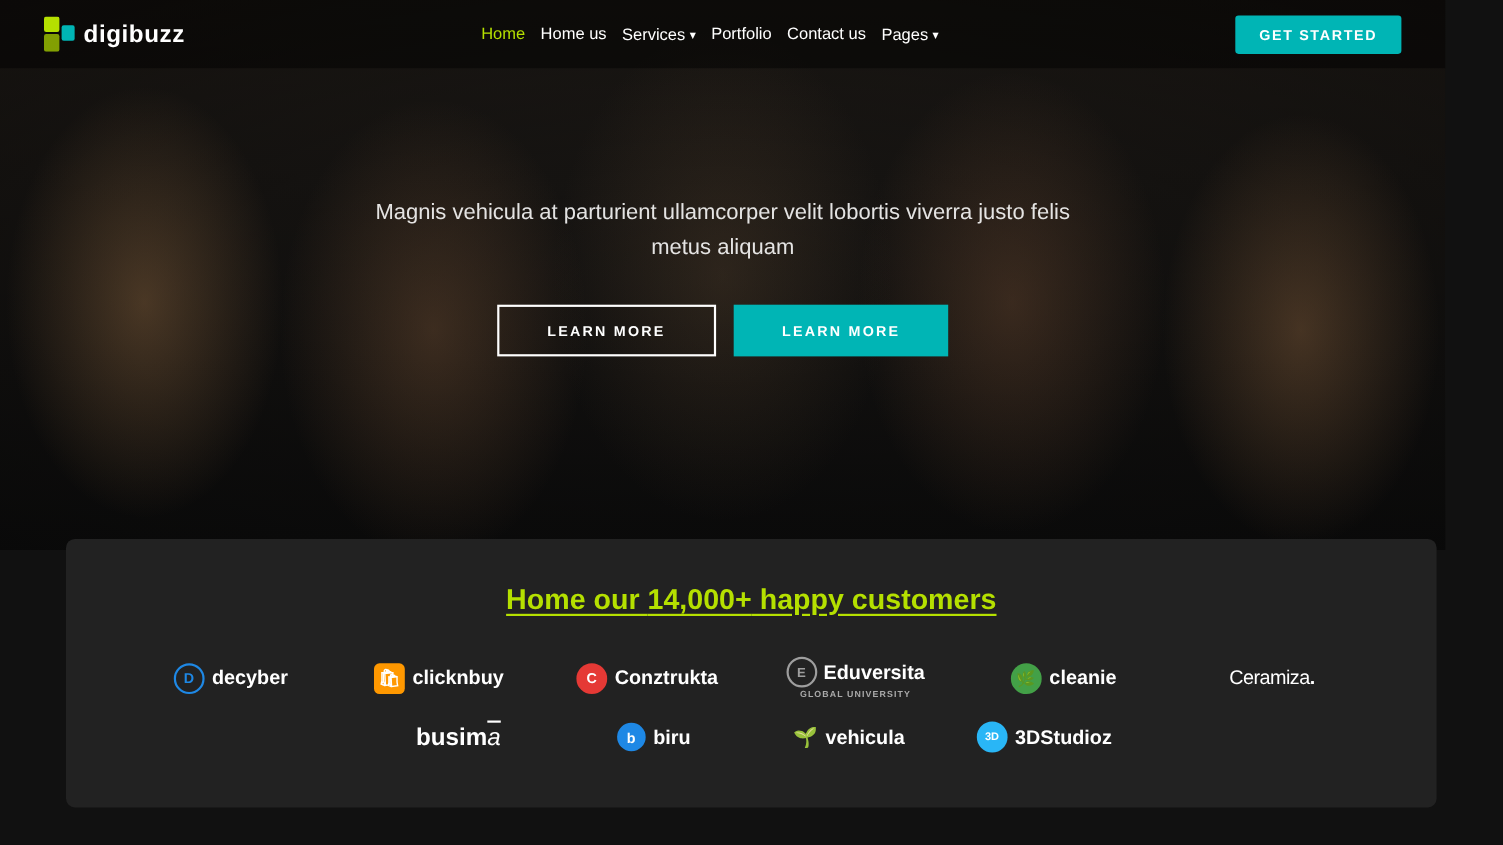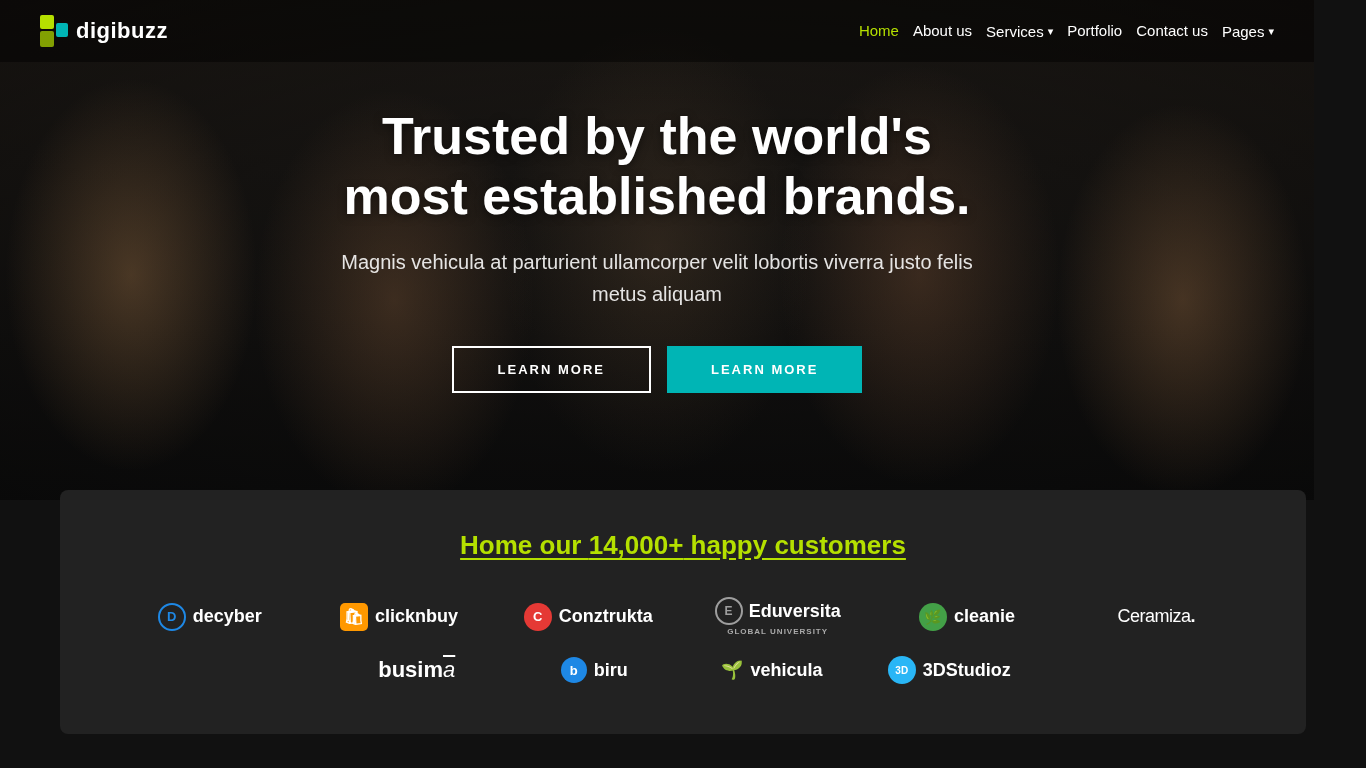--- a/index.html
+++ b/index.html
@@ -244,40 +244,40 @@
           <rect x="16" y="8" width="12" height="14" rx="2" fill="#00b5b5"></rect>
         </svg>
         <span class="logo-text">digibuzz</span>
       </a>
 
       <ul class="nav-links">
         <li>
           <a href="#" class="active">Home</a>
         </li>
         <li>
-          <a href="#">About us</a>
+          <a href="#">Home us</a>
         </li>
         <li>
           <a href="#" class="has-dropdown">Services</a>
         </li>
         <li>
           <a href="#">Portfolio</a>
         </li>
         <li>
           <a href="#">Contact us</a>
         </li>
         <li>
           <a href="#" class="has-dropdown">Pages</a>
         </li>
       </ul>
 
+      <button class="btn-get-started">GET STARTED</button>
     </nav>
 
     <div class="hero-content">
-      <h1 class="hero-title">Trusted by the world's most established brands.</h1>
       <p class="hero-subtitle">Magnis vehicula at parturient ullamcorper velit lobortis viverra justo felis metus aliquam</p>
       <div class="hero-buttons">
         <button class="btn-outline">LEARN MORE</button>
         <button class="btn-solid">LEARN MORE</button>
       </div>
     </div>
   </div>
 
   <div class="clients-section">
     <h2 class="clients-title">

